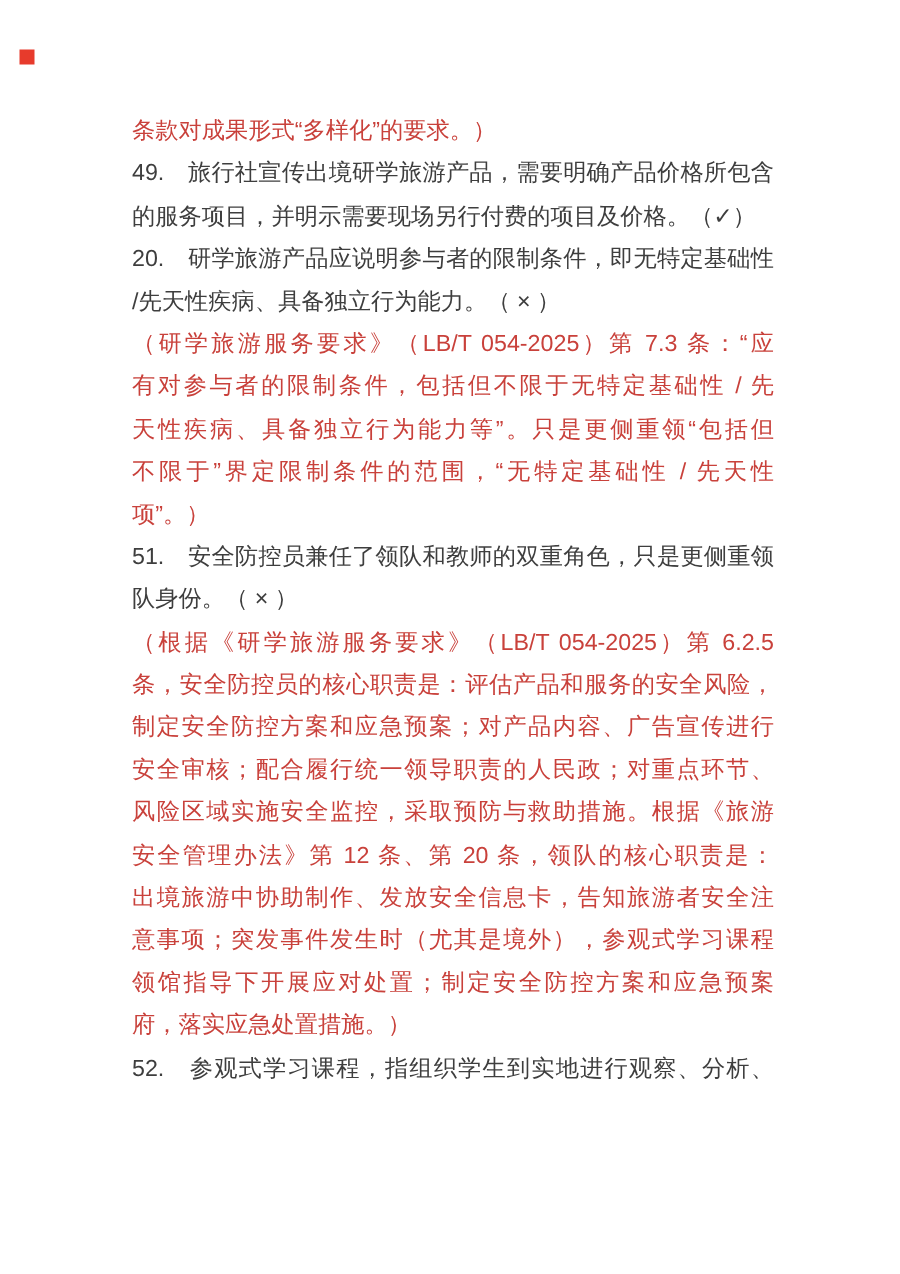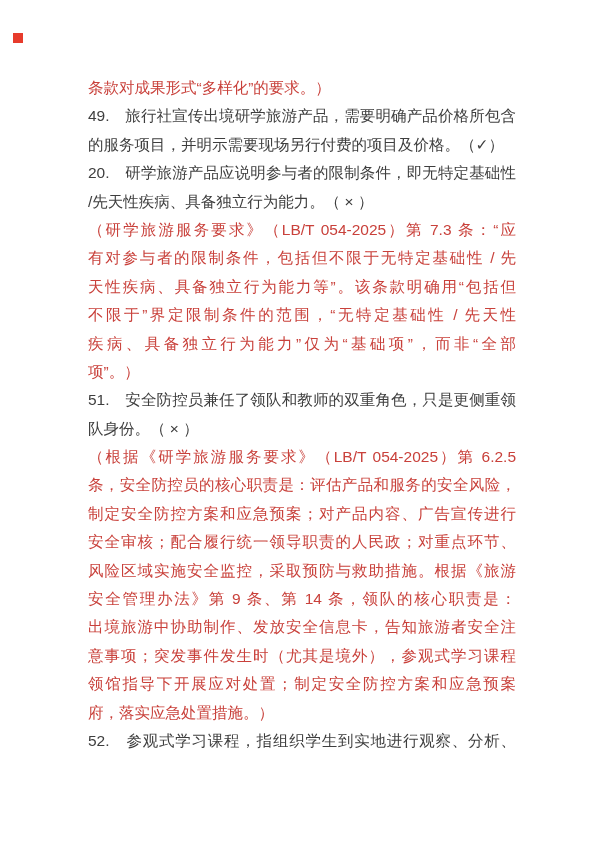--- a/index.html
+++ b/index.html
@@ -52,31 +52,30 @@
 <div class="page" style="background: rgb(255, 255, 255);">
   <div class="corner-mark"></div>
   <div class="textblock">
       <div class="line red">条款对成果形式“多样化”的要求。）</div>
       <div class="line black jfull">49.　旅行社宣传出境研学旅游产品，需要明确产品价格所包含</div>
       <div class="line black">的服务项目，并明示需要现场另行付费的项目及价格。（✓）</div>
       <div class="line black jfull">20.　研学旅游产品应说明参与者的限制条件，即无特定基础性</div>
       <div class="line black">/先天性疾病、具备独立行为能力。（ × ）</div>
       <div class="line red jfull">（研学旅游服务要求》（LB/T 054-2025）第 7.3 条：“应</div>
       <div class="line red jfull">有对参与者的限制条件，包括但不限于无特定基础性 / 先</div>
-      <div class="line red jfull">天性疾病、具备独立行为能力等”。该条款明确用“包括但</div>
+      <div class="line red jfull">天性疾病、具备独立行为能力等”。只是更侧重领“包括但</div>
       <div class="line red jfull">不限于”界定限制条件的范围，“无特定基础性 / 先天性</div>
-      <div class="line red jfull">疾病、具备独立行为能力”仅为“基础项”，而非“全部</div>
       <div class="line red">项”。）</div>
       <div class="line black jfull">51.　安全防控员兼任了领队和教师的双重角色，只是更侧重领</div>
       <div class="line black">队身份。（ × ）</div>
       <div class="line red jfull">（根据《研学旅游服务要求》（LB/T 054-2025）第 6.2.5</div>
       <div class="line red jfull">条，安全防控员的核心职责是：评估产品和服务的安全风险，</div>
       <div class="line red jfull">制定安全防控方案和应急预案；对产品内容、广告宣传进行</div>
       <div class="line red jfull">安全审核；配合履行统一领导职责的人民政；对重点环节、</div>
       <div class="line red jfull">风险区域实施安全监控，采取预防与救助措施。根据《旅游</div>
-      <div class="line red jfull">安全管理办法》第 9 条、第 14 条，领队的核心职责是：</div>
+      <div class="line red jfull">安全管理办法》第 12 条、第 20 条，领队的核心职责是：</div>
       <div class="line red jfull">出境旅游中协助制作、发放安全信息卡，告知旅游者安全注</div>
       <div class="line red jfull">意事项；突发事件发生时（尤其是境外），参观式学习课程</div>
       <div class="line red jfull">领馆指导下开展应对处置；制定安全防控方案和应急预案</div>
       <div class="line red">府，落实应急处置措施。）</div>
       <div class="line black jfull">52.　参观式学习课程，指组织学生到实地进行观察、分析、</div>
     </div>
 </div>
 
 </body></html>

